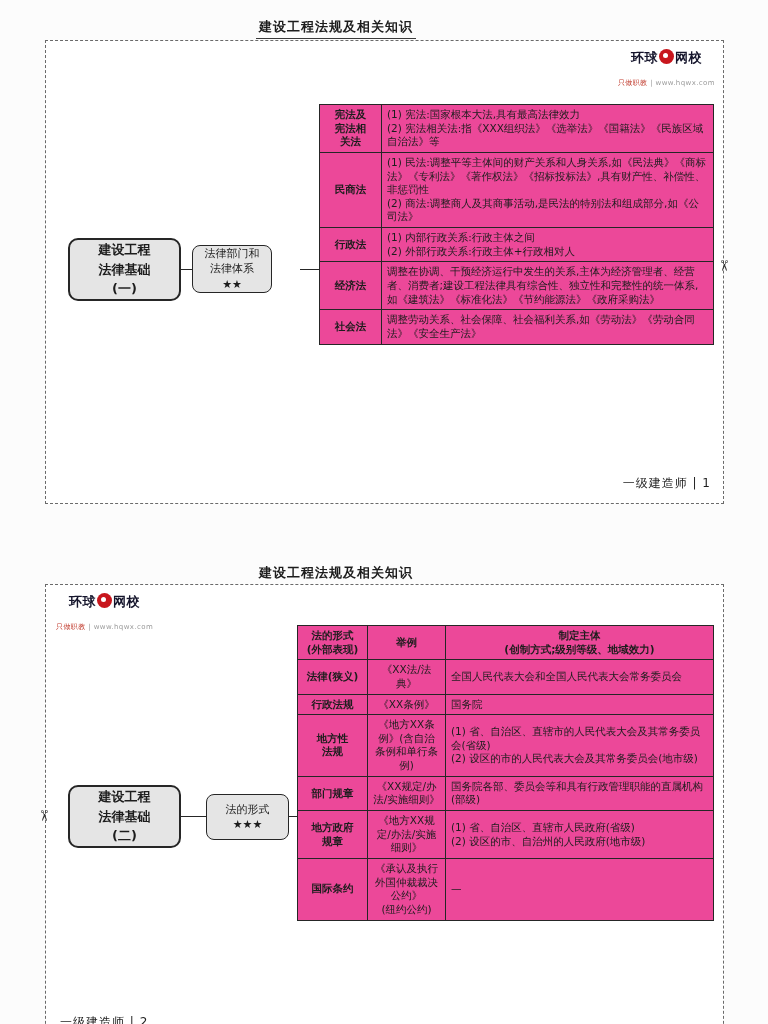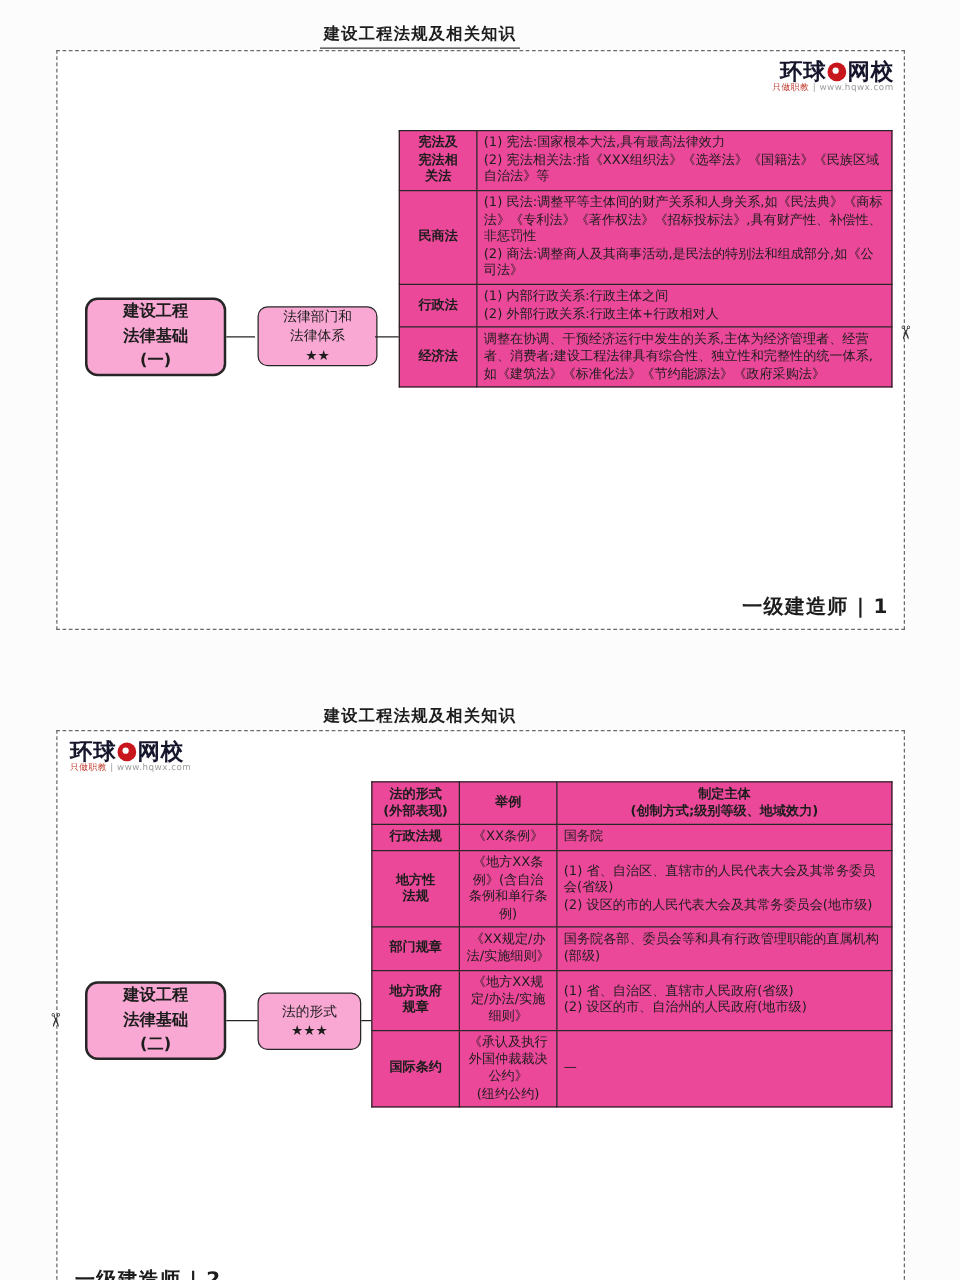--- a/index.html
+++ b/index.html
@@ -7,45 +7,45 @@
   body { position:relative; overflow:hidden; background:#fcfcfc; color:#1d1d1d;
          font-family:"DejaVu Sans","Liberation Sans",sans-serif; }
 
   .page-title { position:absolute; left:0; width:672px; text-align:center;
                 font-size:13px; font-weight:bold; letter-spacing:1px; }
   .page-title span { display:inline-block; border-bottom:1px solid #3a3a3a; padding:0 3px 2px; }
 
   .sheet { position:absolute; left:45px; width:679px; border:1px dashed #6a6a6a; background:#fff; }
 
   .logo { position:absolute; line-height:1; }
-  .logo .brand { font-size:18px; font-weight:bold; color:#15152c; letter-spacing:0.5px; white-space:nowrap; }
+  .logo .brand { font-size:13px; font-weight:bold; color:#15152c; letter-spacing:0.5px; white-space:nowrap;text-align:center; }
   .logo .mark { display:inline-block; width:15px; height:15px; border-radius:50%;
                 background:#c8161d; vertical-align:-2px; margin:0 1px; position:relative; }
   .logo .mark::after { content:""; position:absolute; left:4px; top:4px; width:5px; height:5px;
                        border-radius:50%; background:#fff; }
-  .logo .tagline { margin-top:0; font-size:7px; letter-spacing:0.4px; white-space:nowrap; }
+  .logo .tagline { margin-top:16px; font-size:7px; letter-spacing:0.4px; white-space:nowrap; }
   .logo .tl-a { color:#c0392b; }
   .logo .tl-b { color:#9a9a9a; }
   .logo.right { text-align:right; }
 
   .node { position:absolute; display:flex; align-items:center; justify-content:center;
-          text-align:center; white-space:pre-line; background:#f9a8d4; border:2px solid #262626; }
+          text-align:center; white-space:pre-line; background:#e5e5e5; border:2px solid #262626; }
   .root-node { border-radius:10px; font-weight:bold; font-size:13px; line-height:1.5; }
   .branch-node { border-radius:8px; border-width:1.5px; font-size:11px; line-height:1.4; }
   .hline { position:absolute; border-top:1.5px solid #262626; }
 
   table.map { position:absolute; border-collapse:collapse; background:#ec4899; table-layout:fixed; }
   table.map td, table.map th { border:1px solid #262626; font-size:10.5px; line-height:1.3;
                                padding:3px 5px; vertical-align:middle; white-space:pre-line; }
   table.map th { font-weight:bold; text-align:center; }
   .c-label { text-align:center; font-weight:bold; padding:3px 2px !important; }
   .c-center { text-align:center; }
   .c-body { text-align:left; }
 
-  .footer { position:absolute; font-size:16px; font-weight:bold; letter-spacing:1px; white-space:nowrap; }
+  .footer { position:absolute; font-size:12px; font-weight:normal; letter-spacing:1px; white-space:nowrap; }
   .scissors { position:absolute; font-size:15px; color:#333; }
   .rot90 { transform:rotate(90deg); }
 </style>
 </head>
 <body>
 
 <div class="page-title" style="top:18px">
   <span>建设工程法规及相关知识</span>
 </div>
 
@@ -53,21 +53,21 @@
 
   <div class="logo right" style="top:8px;right:8px">
     <div class="brand"><span>环球</span><span class="mark"></span><span>网校</span></div>
     <div class="tagline"><span class="tl-a">只做职教</span> <span class="tl-b">| www.hqwx.com</span></div>
   </div>
 
   <div class="node root-node" style="left:22px;top:197px;width:113px;height:63px">建设工程
 法律基础
 (一)</div>
   <div class="hline" style="left:135px;top:228px;width:23px"></div>
-  <div class="node branch-node" style="left:160px;top:204px;width:96px;height:48px">法律部门和
+  <div class="node branch-node" style="left:146px;top:204px;width:80px;height:48px">法律部门和
 法律体系
 ★★</div>
   <div class="hline" style="left:254px;top:228px;width:19px"></div>
 
   <table class="map" style="left:273px;top:63px;width:394px">
     <colgroup>
         <col style="width:62px">
         <col style="width:332px">
       </colgroup>
     <tbody>
@@ -84,20 +84,24 @@
 (2) 商法:调整商人及其商事活动,是民法的特别法和组成部分,如《公司法》</td>
       </tr>
       <tr>
         <td class="c-label">行政法</td>
         <td class="c-body">(1) 内部行政关系:行政主体之间
 (2) 外部行政关系:行政主体+行政相对人</td>
       </tr>
       <tr>
         <td class="c-label">经济法</td>
         <td class="c-body">调整在协调、干预经济运行中发生的关系,主体为经济管理者、经营者、消费者;建设工程法律具有综合性、独立性和完整性的统一体系,如《建筑法》《标准化法》《节约能源法》《政府采购法》</td>
+      </tr>
+      <tr>
+        <td class="c-label">社会法</td>
+        <td class="c-body">调整劳动关系、社会保障、社会福利关系,如《劳动法》《劳动合同法》《安全生产法》</td>
       </tr>
     </tbody>
   </table>
 
   <div class="footer" style="right:12px;top:434px">一级建造师 | 1</div>
   <div class="scissors rot90" style="right:-8px;top:216px">✂</div>
 </div>
 
 <div class="page-title" style="top:564px">
   <span>建设工程法规及相关知识</span>
@@ -126,20 +130,25 @@
       </colgroup>
     <tbody>
       <tr>
         <th>法的形式
 (外部表现)</th>
         <th>举例</th>
         <th>制定主体
 (创制方式;级别等级、地域效力)</th>
       </tr>
       <tr>
+        <td class="c-label">法律(狭义)</td>
+        <td class="c-center">《XX法/法典》</td>
+        <td class="c-body">全国人民代表大会和全国人民代表大会常务委员会</td>
+      </tr>
+      <tr>
         <td class="c-label">行政法规</td>
         <td class="c-center">《XX条例》</td>
         <td class="c-body">国务院</td>
       </tr>
       <tr>
         <td class="c-label">地方性
 法规</td>
         <td class="c-center">《地方XX条例》(含自治条例和单行条例)</td>
         <td class="c-body">(1) 省、自治区、直辖市的人民代表大会及其常务委员会(省级)
 (2) 设区的市的人民代表大会及其常务委员会(地市级)</td>

